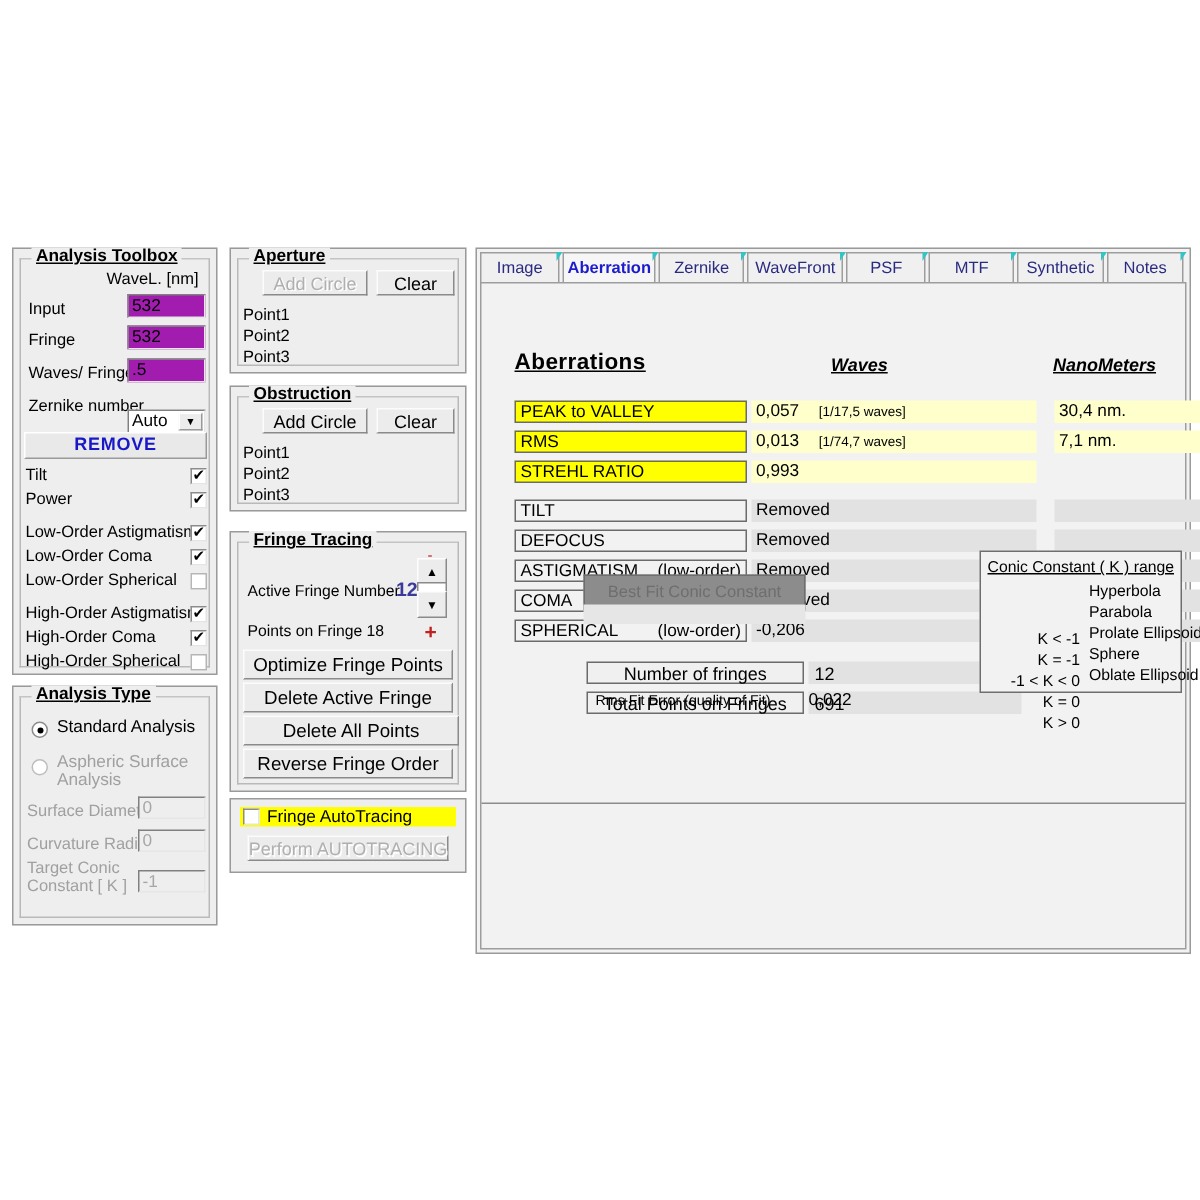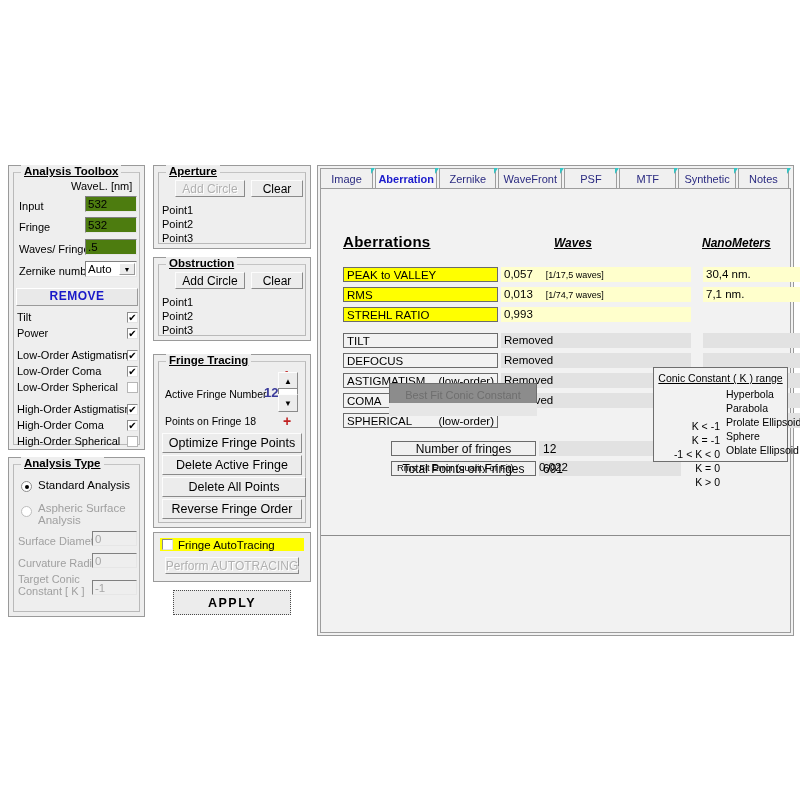--- a/index.html
+++ b/index.html
@@ -12,21 +12,21 @@
 
   
   .panel{position:absolute;background:#eeeeee;border:1px solid #9a9a9a;}
   .group{position:absolute;border:1px solid #b9b9b9;border-top-color:#c4c4c4;}
   .group>.legend{
     position:absolute;top:-8px;left:7px;background:#eeeeee;padding:0 3px;
     font-weight:bold;font-size:11.5px;text-decoration:underline;white-space:nowrap;
   }
   .lbl{position:absolute;white-space:nowrap;font-size:11px;}
   .lbl.dim{color:#a0a0a0;}
-  .tf{position:absolute;background:#4d7c0f;border:1px solid #808080;
+  .tf{position:absolute;background:#a21caf;border:1px solid #808080;
       border-right-color:#e6e6e6;border-bottom-color:#e6e6e6;
       font-size:11.5px;padding:1px 2px;box-sizing:border-box;overflow:hidden;white-space:nowrap;}
   .tf.dis{background:#eeeeee;color:#a7a7a7;}
   .btn{position:absolute;background:#ececec;border:1px solid #8a8a8a;
        border-top-color:#fcfcfc;border-left-color:#fcfcfc;
        text-align:center;box-sizing:border-box;font-size:12px;
        display:flex;align-items:center;justify-content:center;white-space:nowrap;}
   .btn.dis{color:#b0b0b0;text-shadow:1px 1px 0 #fff;}
   .chk{position:absolute;width:11px;height:11px;background:#fff;
        border:1px solid #8c8c8c;border-right-color:#e4e4e4;border-bottom-color:#e4e4e4;
@@ -38,21 +38,21 @@
   .radio.on::after{content:"";position:absolute;left:2.5px;top:2.5px;
          width:4px;height:4px;border-radius:50%;background:#000;}
 
   
   #toolbox{left:8px;top:8px;width:135px;height:283px;}
   #remove{position:absolute;left:7px;top:122px;width:120px;height:16px;
           background:#e9e9e9;border:1px solid #9a9a9a;border-top-color:#fff;border-left-color:#fff;
           color:#1818c8;font-weight:bold;font-size:12px;text-align:center;line-height:15px;letter-spacing:.5px;}
   .combo{position:absolute;background:#fff;border:1px solid #808080;
          border-right-color:#e6e6e6;border-bottom-color:#e6e6e6;box-sizing:border-box;
-         font-size:11.5px;padding:1px 2px;}
+         font-size:11.5px;padding:1px 2px;margin-top:12px;}
   .combo .arw{position:absolute;right:1px;top:1px;width:14px;bottom:1px;background:#ececec;
          border:1px solid #9a9a9a;border-top-color:#fff;border-left-color:#fff;
          display:flex;align-items:center;justify-content:center;font-size:7px;}
 
   
   #antype{left:8px;top:300px;width:135px;height:158px;}
 
   
   #aperture{left:153px;top:8px;width:156px;height:82px;}
   #obstruct{left:153px;top:100px;width:156px;height:82px;}
@@ -245,23 +245,20 @@
       </div>
   </div>
 
   <div class="panel" id="autotr">
     <div style="position:absolute;left:6px;top:5px;width:144px;height:13px;background:#ffff00;"></div>
     <div class="chk" style="left:8px;top:6px;"></div>
     <div class="lbl" style="left:24px;top:6px;font-size:11.5px;">Fringe AutoTracing</div>
     <div class="btn dis" style="left:11px;top:24px;width:134px;height:17px;">Perform  AUTOTRACING</div>
   </div>
 
-  <div id="applywrap">
-    <div id="applybtn">APPLY</div>
-  </div>
 
   <div class="panel" id="right">
     <div id="tabs">
         <div class="tab" style="width: 56px;">Image</div>
         <div class="tab active" style="width: 66px;">Aberration</div>
         <div class="tab" style="width: 60px;">Zernike</div>
         <div class="tab" style="width: 68px;">WaveFront</div>
         <div class="tab" style="width: 56px;">PSF</div>
         <div class="tab" style="width: 60px;">MTF</div>
         <div class="tab" style="width: 61px;">Synthetic</div>
@@ -305,20 +302,21 @@
             <div class="abval grey">Removed</div>
             <div class="abnm grey"></div>
           </div>
           <div class="abrow" style="left: 22px; top: 204px; width: 480px;">
             <div class="abname plain">COMA<span class="r">(low-order)</span></div>
             <div class="abval grey">Removed</div>
             <div class="abnm grey"></div>
           </div>
           <div class="abrow" style="left: 22px; top: 224px; width: 480px;">
             <div class="abname plain">SPHERICAL<span class="r">(low-order)</span></div>
+            <div class="abval grey">-0,206</div>
             <div class="abnm grey">-109,3  nm.</div>
           </div>
         </div>
       <div id="fringe-rows">
           <div class="frow" style="left: 70px; top: 252px; width: 300px;">
             <div class="fname">Number of fringes</div>
             <div class="fval">12</div>
           </div>
           <div class="frow" style="left: 70px; top: 272px; width: 300px;">
             <div class="fname">Total  Points on Fringes</div>

